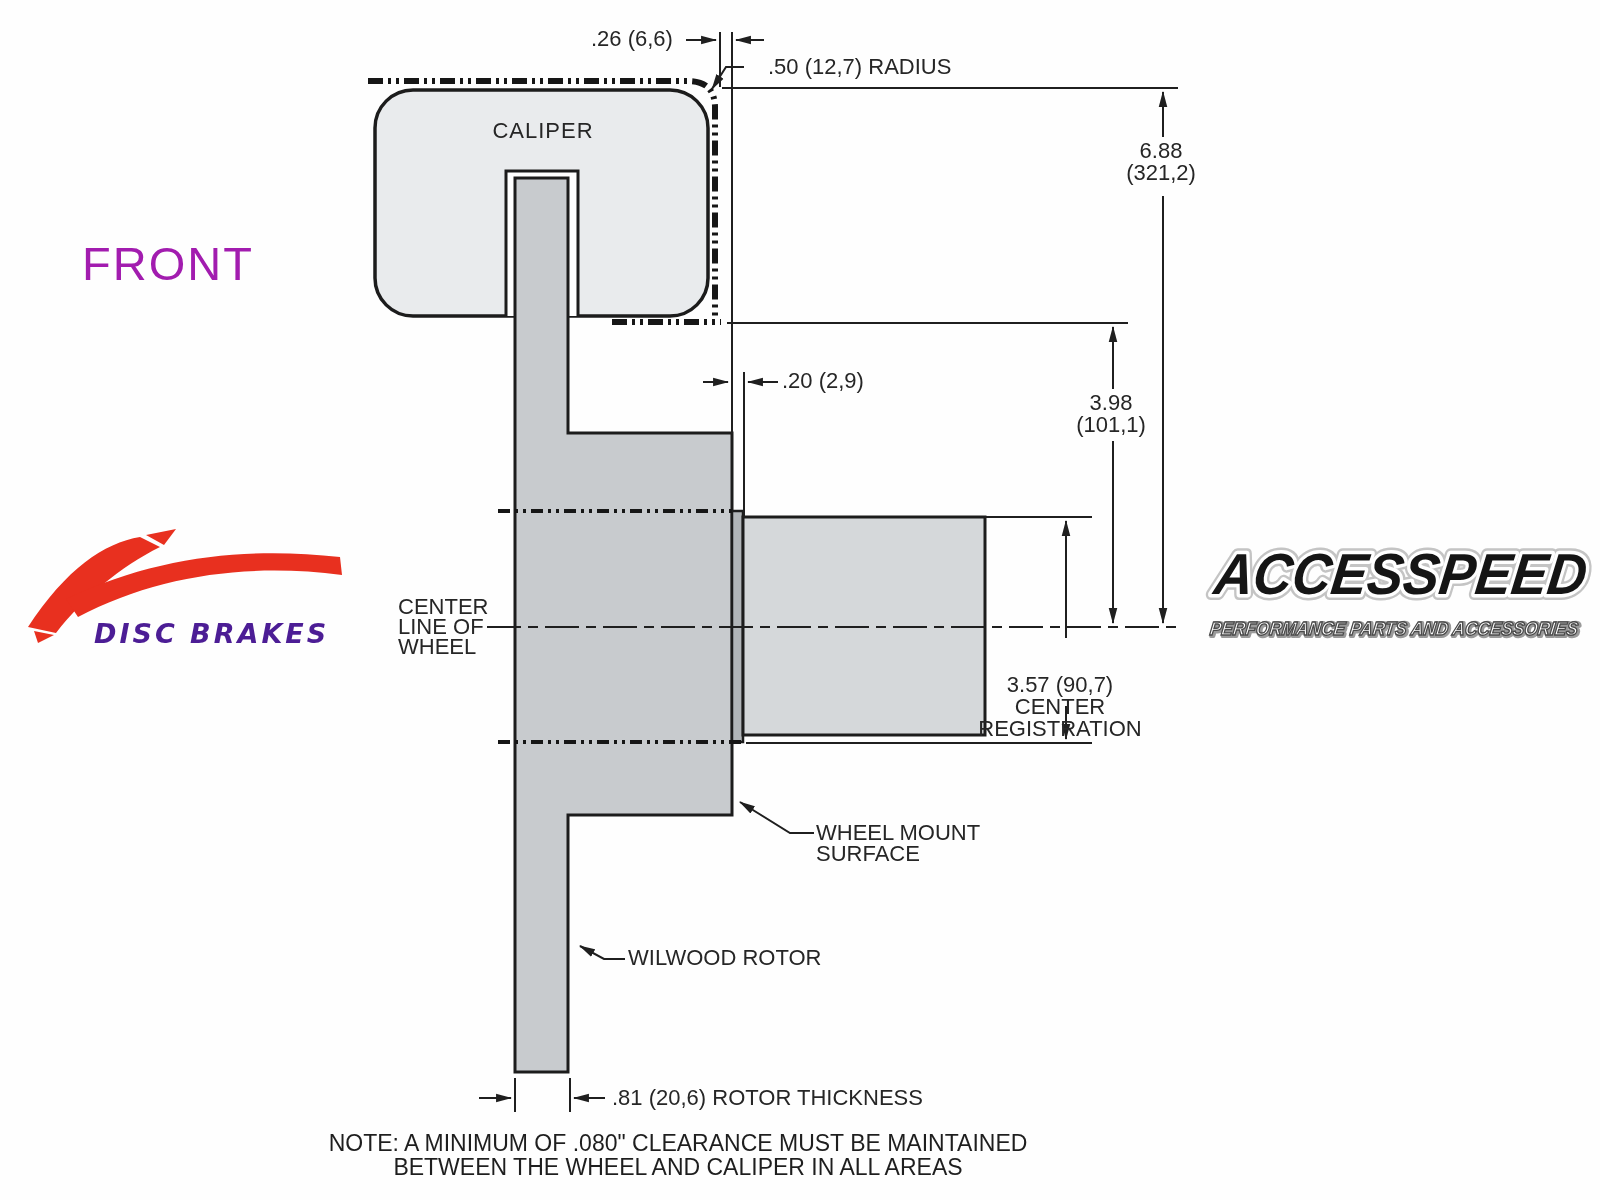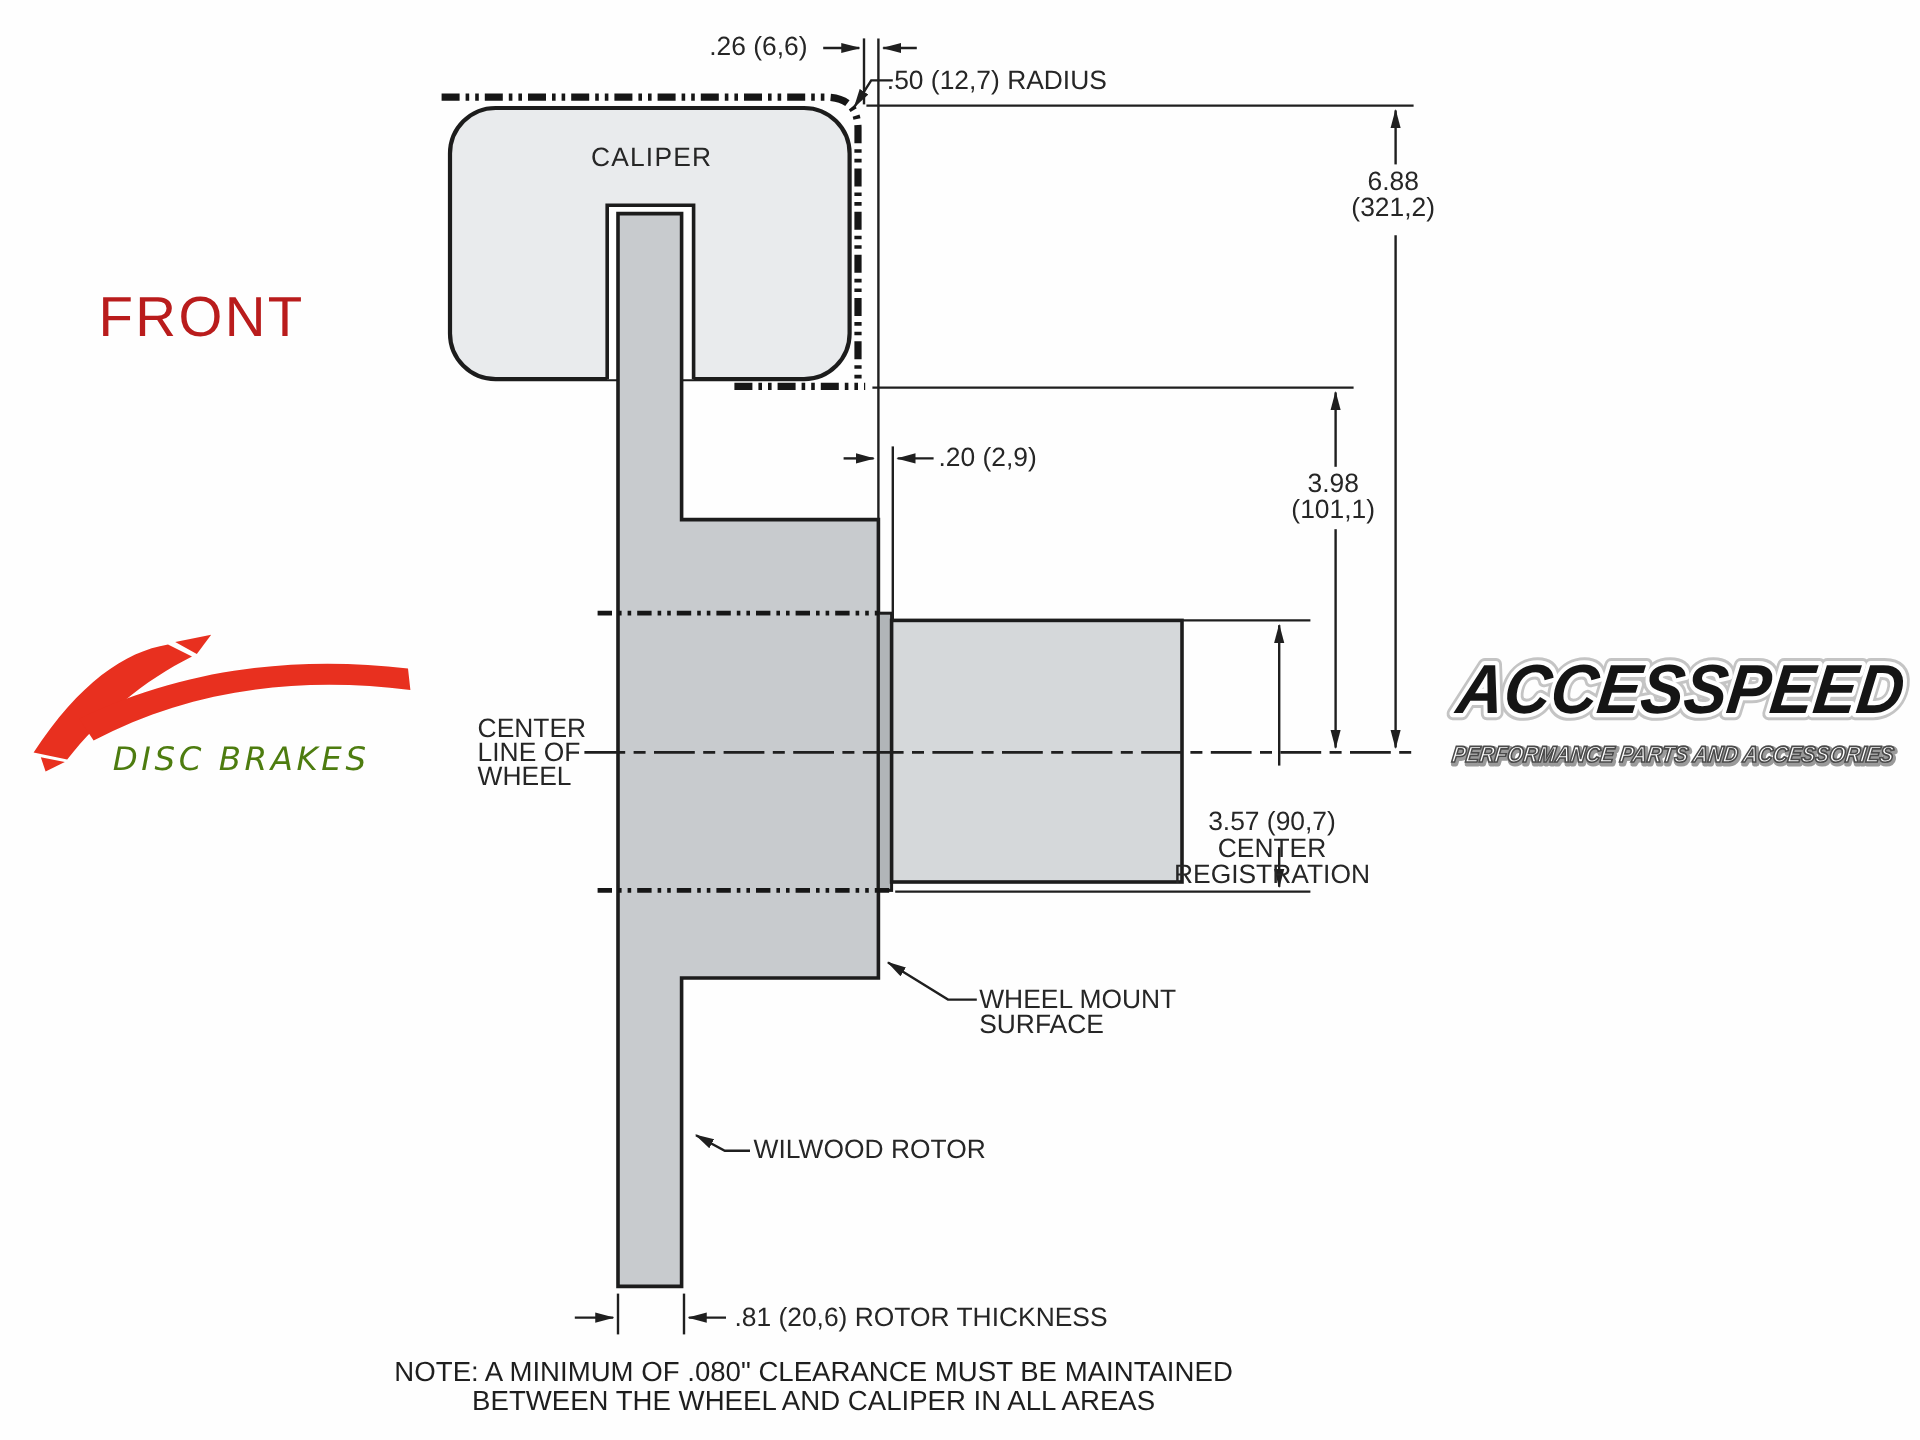--- a/index.html
+++ b/index.html
@@ -1,27 +1,27 @@
 <!DOCTYPE html>
 <html><head>
 <meta charset="utf-8">
 <style>
   html,body{margin:0;padding:0;background:#fff;}
   #stage{position:relative;width:1600px;height:1200px;background:#fefefe;overflow:hidden;
          font-family:"Liberation Sans",sans-serif;color:#262626;}
   svg{position:absolute;left:0;top:0;}
   .lbl{position:absolute;font-size:22px;line-height:1.0;color:#262626;white-space:nowrap;}
   .ctr{transform:translateX(-50%);text-align:center;}
-  #front-label{font-size:47px;letter-spacing:2px;color:#b91c1c;}
+  #front-label{font-size:47px;letter-spacing:2px;color:#a21caf;}
   #note-block{transform:translateX(-50%);text-align:center;font-size:23px;line-height:24px;color:#1e1e1e;}
   .dim2{line-height:22px;}
   #wilwood-word{position:absolute;left:12px;top:536px;font-size:78px;font-weight:800;
     font-style:italic;letter-spacing:-6px;color:#121212;font-family:"DejaVu Sans",sans-serif;}
-  #wilwood-tag{position:absolute;left:94px;top:618px;font-size:27px;font-weight:400;
-    font-style:italic;letter-spacing:3px;color:#4d7c0f;font-family:"DejaVu Sans",sans-serif;}
+  #wilwood-tag{position:absolute;left:94px;top:618px;font-size:27px;font-weight:700;
+    font-style:italic;letter-spacing:3px;color:#4c1d95;font-family:"DejaVu Sans",sans-serif;}
 </style>
 </head>
 <body>
 
 <div id="stage">
 
   <svg width="1600" height="1200" viewBox="0 0 1600 1200">
     <defs>
       <marker id="arr" viewBox="0 0 15 9" refX="14" refY="4.5" markerWidth="16" markerHeight="10" markerUnits="userSpaceOnUse" orient="auto-start-reverse">
         <path d="M0,0.5 L15,4.5 L0,8.5 Z" fill="#1f1f1f"></path>
@@ -75,21 +75,21 @@
       <path d="M605 1098 L574 1098" marker-end="url(#arr)"></path>
     </g>
   </svg>
 
   <div id="front-label" class="lbl" style="left:82px;top:240px;">FRONT</div>
 
   <div class="lbl" style="left:543px;top:120px;letter-spacing:1px;transform:translateX(-50%);">CALIPER</div>
 
   <div class="lbl" style="left:591px;top:28px;">.26 (6,6)</div>
 
-  <div class="lbl" style="left:739px;top:56px;text-align:right;">.50 (12,7) RADIUS</div>
+  <div class="lbl" style="left:768px;top:56px;text-align:right;">.50 (12,7) RADIUS</div>
 
   <div class="lbl ctr dim2" style="left:1161px;top:140px;">
     <div>6.88</div>
     <div>(321,2)</div>
   </div>
 
   <div class="lbl ctr dim2" style="left:1111px;top:392px;">
     <div>3.98</div>
     <div>(101,1)</div>
   </div>

